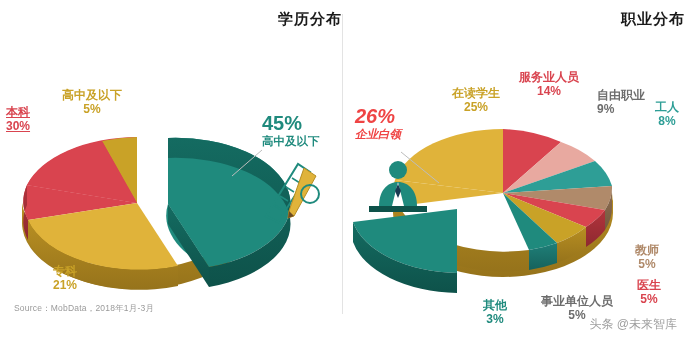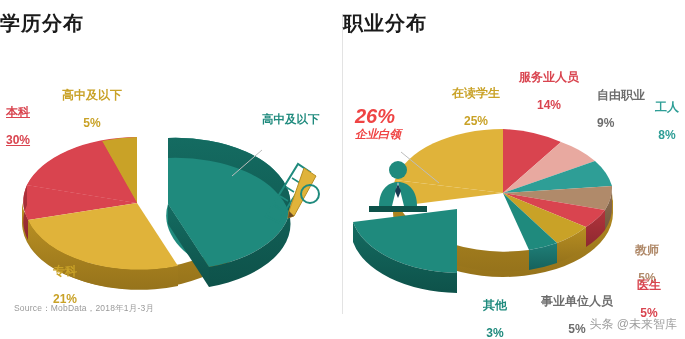--- a/index.html
+++ b/index.html
@@ -8,25 +8,25 @@
     background:#ffffff;
     font-family:"Liberation Sans","DejaVu Sans",sans-serif;
     overflow:hidden;
     position:relative;
   }
   .panel{position:absolute;top:0;height:339px;}
   #left-panel{left:0;width:342px;}
   #right-panel{left:343px;width:342px;}
   .divider{position:absolute;left:342px;top:14px;width:1px;height:300px;background:#e3e3e3;}
   .panel-title{
-    position:absolute;top:10px;width:100%;text-align:left;
-    font-size:20px;font-weight:bold;color:#1a1a1a;letter-spacing:1px;
+    position:absolute;top:10px;width:100%;text-align:right;
+    font-size:15px;font-weight:bold;color:#1a1a1a;letter-spacing:1px;
   }
   .lbl{position:absolute;font-size:12px;line-height:14px;font-weight:bold;white-space:nowrap;}
-  .lbl .v{display:block;font-weight:bold;margin-top:14px;}
+  .lbl .v{display:block;font-weight:bold;}
   .big{font-size:20px;font-weight:bold;line-height:22px;}
   .big-sub{font-size:11.5px;font-weight:bold;line-height:14px;}
   .source{
     position:absolute;left:14px;bottom:24px;font-size:8.5px;color:#9a9a9a;
     letter-spacing:.2px;
   }
   .watermark{
     position:absolute;right:8px;bottom:6px;font-size:12px;color:#8e8e8e;
     opacity:.85;
   }
@@ -91,20 +91,21 @@
     <span>本科</span>
     <span class="v">30%</span>
   </div>
 
   <div class="lbl" style="left:53px;top:264px;color:#c9a227;text-align:center;">
     <span>专科</span>
     <span class="v">21%</span>
   </div>
 
   <div style="position:absolute;left:262px;top:112px;color:#1f8a7d;">
+    <div class="big">45%</div>
     <div class="big-sub">高中及以下</div>
   </div>
 
   <svg style="position:absolute;left:258px;top:158px;" width="70" height="70" viewBox="0 0 70 70">
     <path d="M8,58 L40,6 L52,14 L20,64 Z" fill="none" stroke="#1f8a7d" stroke-width="2"></path>
     <path d="M16,47 L24,52 M22,38 L30,43 M28,29 L36,34 M34,20 L42,25" stroke="#1f8a7d" stroke-width="1.5"></path>
     <path d="M46,10 L58,18 L36,58 L30,60 L31,53 Z" fill="#e0b33a" stroke="#b78e22" stroke-width="1"></path>
     <path d="M30,60 L31,53 L36,58 Z" fill="#6b4a23"></path>
     <circle cx="52" cy="36" r="9" fill="none" stroke="#1f8a7d" stroke-width="2"></circle>
   </svg>

